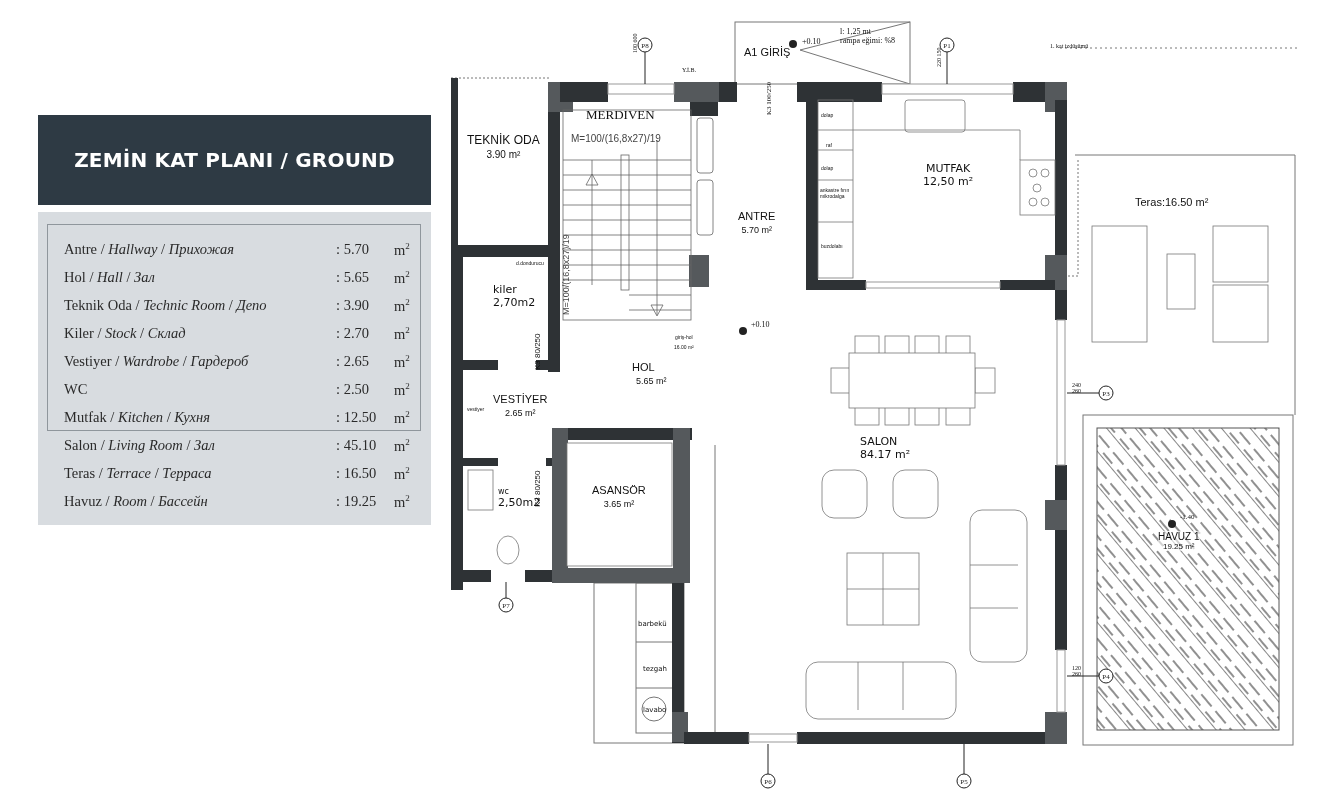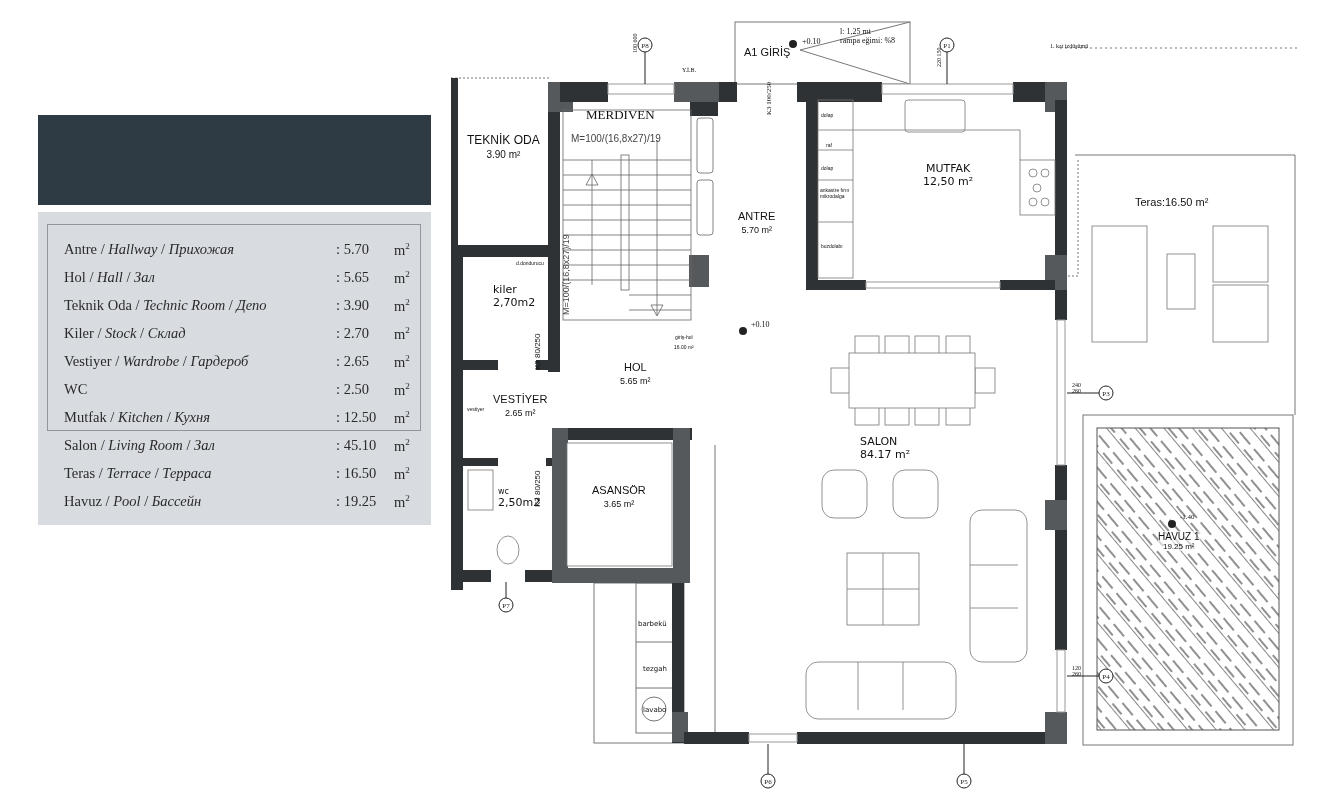--- a/index.html
+++ b/index.html
@@ -16,20 +16,21 @@
   .plan{position:absolute;left:440px;top:15px;width:870px;height:786px;}
   .lbl{position:absolute;font-family:"Liberation Sans",sans-serif;color:#111;text-align:center;white-space:nowrap;}
   .comic{font-family:"DejaVu Sans",sans-serif;}
   .serif{font-family:"Liberation Serif",serif;}
 </style>
 </head>
 <body>
 
 <div class="title-box">
   <div>
+    <div>ZEMİN KAT PLANI / GROUND</div>
   </div>
 </div>
 
 <div class="legend-wrap">
   <div class="legend" id="legend">
       <div class="lrow" style="top: 16px;">
         <span class="nm"><span>Antre</span> / <i>Hallway</i> / <i>Прихожая</i></span>
         <span class="val">: 5.70</span>
         <span class="unit"><span>m</span><sup>2</sup></span>
       </div>
@@ -67,21 +68,21 @@
         <span class="nm"><span>Salon</span> / <i>Living Room</i> / <i>Зал</i></span>
         <span class="val">: 45.10</span>
         <span class="unit"><span>m</span><sup>2</sup></span>
       </div>
       <div class="lrow" style="top: 240px;">
         <span class="nm"><span>Teras</span> / <i>Terrace</i> / <i>Терраса</i></span>
         <span class="val">: 16.50</span>
         <span class="unit"><span>m</span><sup>2</sup></span>
       </div>
       <div class="lrow" style="top: 268px;">
-        <span class="nm"><span>Havuz</span> / <i>Pool</i> / <i>Бассейн</i></span>
+        <span class="nm"><span>Havuz</span> / <i>Room</i> / <i>Бассейн</i></span>
         <span class="val">: 19.25</span>
         <span class="unit"><span>m</span><sup>2</sup></span>
       </div>
     </div>
 </div>
 
 <div class="plan">
   <svg width="870" height="786" viewBox="440 15 870 786" xmlns="http://www.w3.org/2000/svg" style="position:absolute;left:0;top:0;">
     <defs>
       <pattern id="hatch" patternUnits="userSpaceOnUse" width="22" height="22" patternTransform="rotate(-40)">
@@ -308,21 +309,21 @@
       <div>kiler</div>
       <div>2,70m2</div>
     </div>
   <div class="lbl" style="left:234px;top:319px;font-size:5px;">
       <div>giriş-hol</div>
       <div style="margin-top:4px;">16.00 m²</div>
     </div>
   <div class="lbl serif" style="left:311px;top:305px;font-size:8px;">+0.10</div>
   <div class="lbl" style="left:180px;top:346px;font-size:11px;">
       <div>HOL</div>
-      <div style="font-size:9px;margin-top:3px;">5.65 m²</div>
+      <div style="font-size:9px;margin-top:3px;margin-left:16px;">5.65 m²</div>
     </div>
   <div class="lbl" style="left:53px;top:378px;font-size:11px;">
       <div>VESTİYER</div>
       <div style="font-size:9px;margin-top:3px;">2.65 m²</div>
     </div>
   <div class="lbl" style="left:27px;top:391px;font-size:5px;">vestiyer</div>
   <div class="lbl comic" style="left:58px;top:472px;font-size:11px;text-align:left;">
       <div style="font-size:8px;">wc</div>
       <div>2,50m2</div>
     </div>

